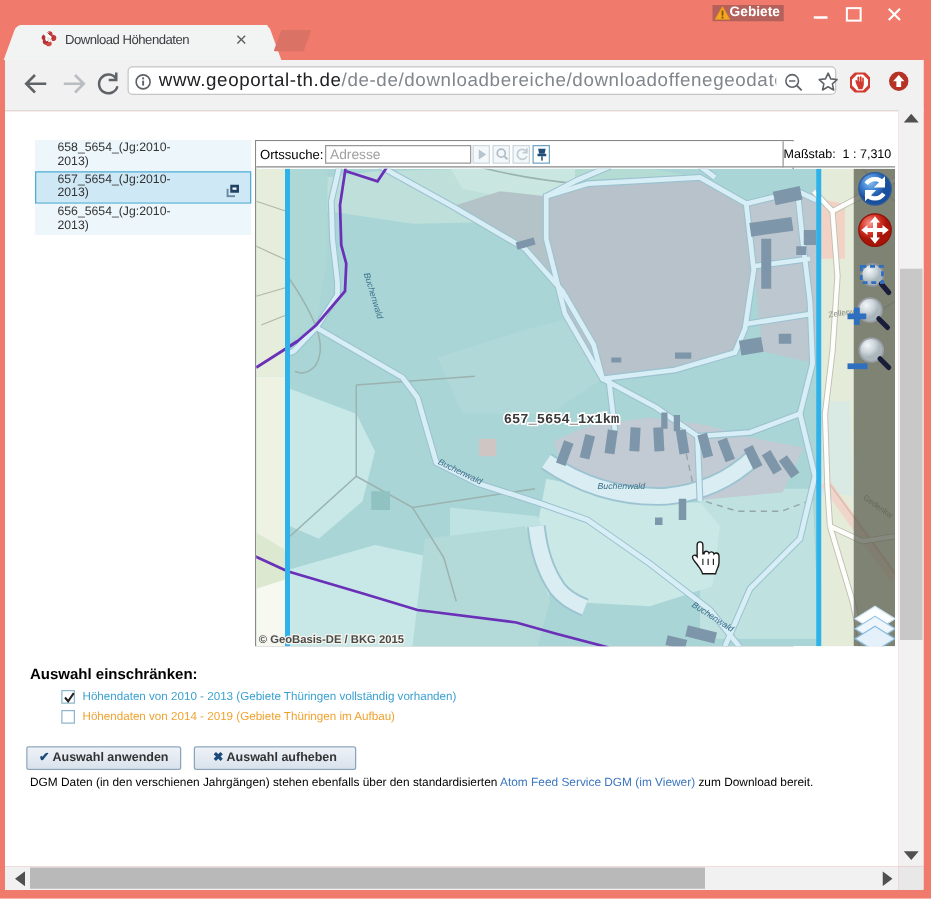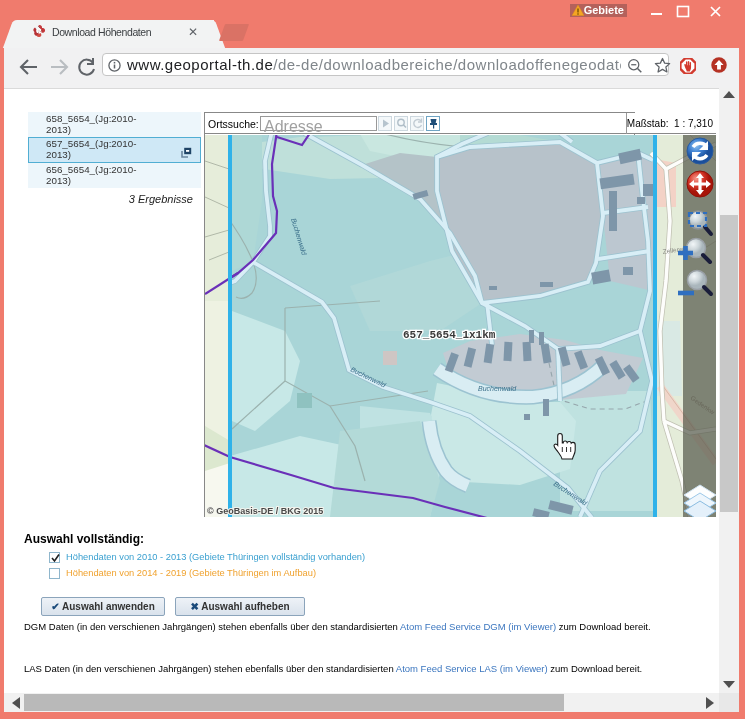--- a/index.html
+++ b/index.html
@@ -24,32 +24,32 @@
 #heading { position:absolute; left:24px; top:5px; font-size:9.5px; color:#222; }
 
 #list { position:absolute; left:24px; top:23px; width:173px; }
 .li { position:relative; background:#edf6fb; padding:1px 4px 1px 17px; font-size:9.8px; line-height:10.7px; color:#333; border:1px solid transparent; }
 .li.sel { background:#cfe8f6; border:1px solid #51aed3; }
 .ires { text-align:right; font-style:italic; font-size:11px; color:#222; padding-top:5px; padding-right:8px; }
 
 #map { position:absolute; left:200px; top:23px; width:431px; height:405px; border:1px solid #888; background:#fff; }
 #mapbar { position:absolute; left:0; top:0; width:511px; height:21px; background:#fff; border-bottom:1px solid #888; font-size:11px; }
 #mapbar .lbl { position:absolute; left:3px; top:5px; color:#000; font-size:10.5px; }
-#ortsinput { position:absolute; left:55px; top:3px; width:117px; height:15px; border:1px solid #999; font-size:16px; color:#a0a0a0; padding:1px 3px; background:#fff; }
+#ortsinput { position:absolute; left:55px; top:3px; width:117px; height:15px; border:1px solid #999; font-size:11px; color:#a0a0a0; padding:1px 3px; background:#fff; }
 .mbtn { position:absolute; top:3px; width:14px; height:15px; border:1px solid #ccd7de; background:#f4f8fa; }
 .mbtn.act { border:1px solid #6fa4c3; background:#fff; }
 #masstab { position:absolute; right:3px; top:5px; color:#000; font-size:10px; }
 #mapbar .sep { position:absolute; right:89px; top:0; width:1px; height:21px; background:#999; }
 #mapsvg { position:absolute; left:0; top:22px; }
 
 #auswahl { position:absolute; left:24px; top:443px; font-size:12px; font-weight:bold; color:#000; }
 .cbrow { position:absolute; left:45px; font-size:9.3px; }
 .cbox { position:absolute; left:0; top:0; width:11px; height:11px; border:1px solid #8fb6cc; background:#fff; }
 .cbl { position:absolute; left:17px; top:0; white-space:nowrap; }
-.btn { position:absolute; height:19px; white-space:nowrap; background:linear-gradient(#eef2f7,#d9e2ec); border:1px solid #8ba4bb; border-radius:2px; font-size:10px; font-weight:bold; color:#333; line-height:17px; text-align:center;margin-left:20px; }
+.btn { position:absolute; height:19px; white-space:nowrap; background:linear-gradient(#eef2f7,#d9e2ec); border:1px solid #8ba4bb; border-radius:2px; font-size:10px; font-weight:bold; color:#333; line-height:17px; text-align:center; }
 .tline { position:absolute; left:20px; font-size:9.5px; color:#000; white-space:nowrap; }
 .tline a { color:#3b76bf; text-decoration:none; }
 
 #vsb { position:absolute; left:719px; top:88px; width:20px; height:605px; background:#f1f1f1; }
 #vthumb { position:absolute; left:1px; top:127px; width:18px; height:297px; background:#c8c8c8; }
 #hsb { position:absolute; left:4px; top:693px; width:715px; height:19px; background:#f1f1f1; }
 #hthumb { position:absolute; left:20px; top:1px; width:540px; height:17px; background:#b9b9b9; }
 #corner { position:absolute; left:719px; top:693px; width:20px; height:19px; background:#e8e8e8; }
 .arr { position:absolute; }
 </style>
@@ -120,21 +120,20 @@
  <div id="list">
   <div class="li">658_5654_(Jg:2010-<br>2013)</div>
   <div class="li sel">657_5654_(Jg:2010-<br>2013)
    <svg style="position:absolute;right:8px;top:9px" width="11" height="11" viewBox="0 0 11 11">
     <path d="M1 4 V10 H7" fill="none" stroke="#6b87a0" stroke-width="1.6"></path>
     <rect x="3.2" y="0.8" width="7" height="6.4" fill="#1f4466"></rect>
     <rect x="5" y="3" width="3.2" height="1.8" fill="#fff"></rect>
    </svg>
   </div>
   <div class="li">656_5654_(Jg:2010-<br>2013)</div>
-  <div class="ires">3 Ergebnisse</div>
  </div>
 
  <div id="map">
   <div id="mapbar">
    <span class="lbl">Ortssuche:</span>
    <div id="ortsinput">Adresse</div>
    <div class="mbtn" style="left:173px"><svg width="13" height="13" viewBox="0 0 13 13">
             <path d="M4 2.5 L10 6.5 L4 10.5 Z" fill="#b6c4ce"></path>
           </svg></div>
    <div class="mbtn" style="left:189px"><svg width="13" height="13" viewBox="0 0 13 13">
@@ -380,35 +379,34 @@
     </g>
 
     <g transform="translate(553,432)">
       <path d="M7 0.5 C8.6 0.5 9.3 1.5 9.3 3 L9.3 10 L10.2 10 C10.2 8.8 11 8 12.2 8 C13.4 8 14 8.8 14.2 9.6 C14.6 8.9 15.3 8.5 16.2 8.5 C17.3 8.5 18 9.2 18.2 10.2 C18.6 9.7 19.2 9.4 20 9.4 C21.3 9.4 22.2 10.3 22.2 12 L22.2 17 C22.2 21 20 22.5 19.5 26 L9 26 C8.6 23.5 6.8 21.5 5 19 C3.4 16.8 1 14.5 1 12.8 C1 11.5 2.2 10.9 3.2 11.2 C4.2 11.5 4.7 12.2 4.7 12.2 L4.7 3 C4.7 1.5 5.4 0.5 7 0.5 Z" fill="#fff" stroke="#1a1a1a" stroke-width="1.1"></path>
       <path d="M9.3 14 L9.3 19 M13.5 14 L13.5 19 M17.7 14 L17.7 19" stroke="#1a1a1a" stroke-width="0.9" fill="none"></path>
     </g>
   </g>
   </svg>
  </div>
 
- <div id="auswahl" style="left:20px">Auswahl vollständig:</div>
+ <div id="auswahl" style="left:20px">Auswahl einschränken:</div>
  <div class="cbrow" style="top:463px">
   <div class="cbox"><svg width="11" height="11" viewBox="0 0 11 11">
           <path d="M2 5 L4.5 8 L9 1.5" fill="none" stroke="#222" stroke-width="1.6"></path>
         </svg></div>
   <div class="cbl" style="color:#3aa0d0">Höhendaten von 2010 - 2013 (Gebiete Thüringen vollständig vorhanden)</div>
  </div>
  <div class="cbrow" style="top:479px">
   <div class="cbox"></div>
   <div class="cbl" style="color:#f0a22e">Höhendaten von 2014 - 2019 (Gebiete Thüringen im Aufbau)</div>
  </div>
  <div class="btn" style="left:17px; top:508px; width:124px"><span style="color:#1a4a7a">✔</span> Auswahl anwenden</div>
  <div class="btn" style="left:151px; top:508px; width:130px"><span style="color:#1a4a7a">✖</span> Auswahl aufheben</div>
  <div class="tline" style="top:532px">DGM Daten (in den verschienen Jahrgängen) stehen ebenfalls über den standardisierten <a>Atom Feed Service DGM (im Viewer)</a> zum Download bereit.</div>
- <div class="tline" style="top:574px">LAS Daten (in den verschienen Jahrgängen) stehen ebenfalls über den standardisierten <a>Atom Feed Service LAS (im Viewer)</a> zum Download bereit.</div>
 </div>
 
 <div id="vsb">
     <div id="vthumb"></div>
   </div>
 <div id="hsb">
     <div id="hthumb"></div>
   </div>
 <div id="corner"></div>
 <svg class="arr" style="left:723px;top:91px" width="12" height="8">

